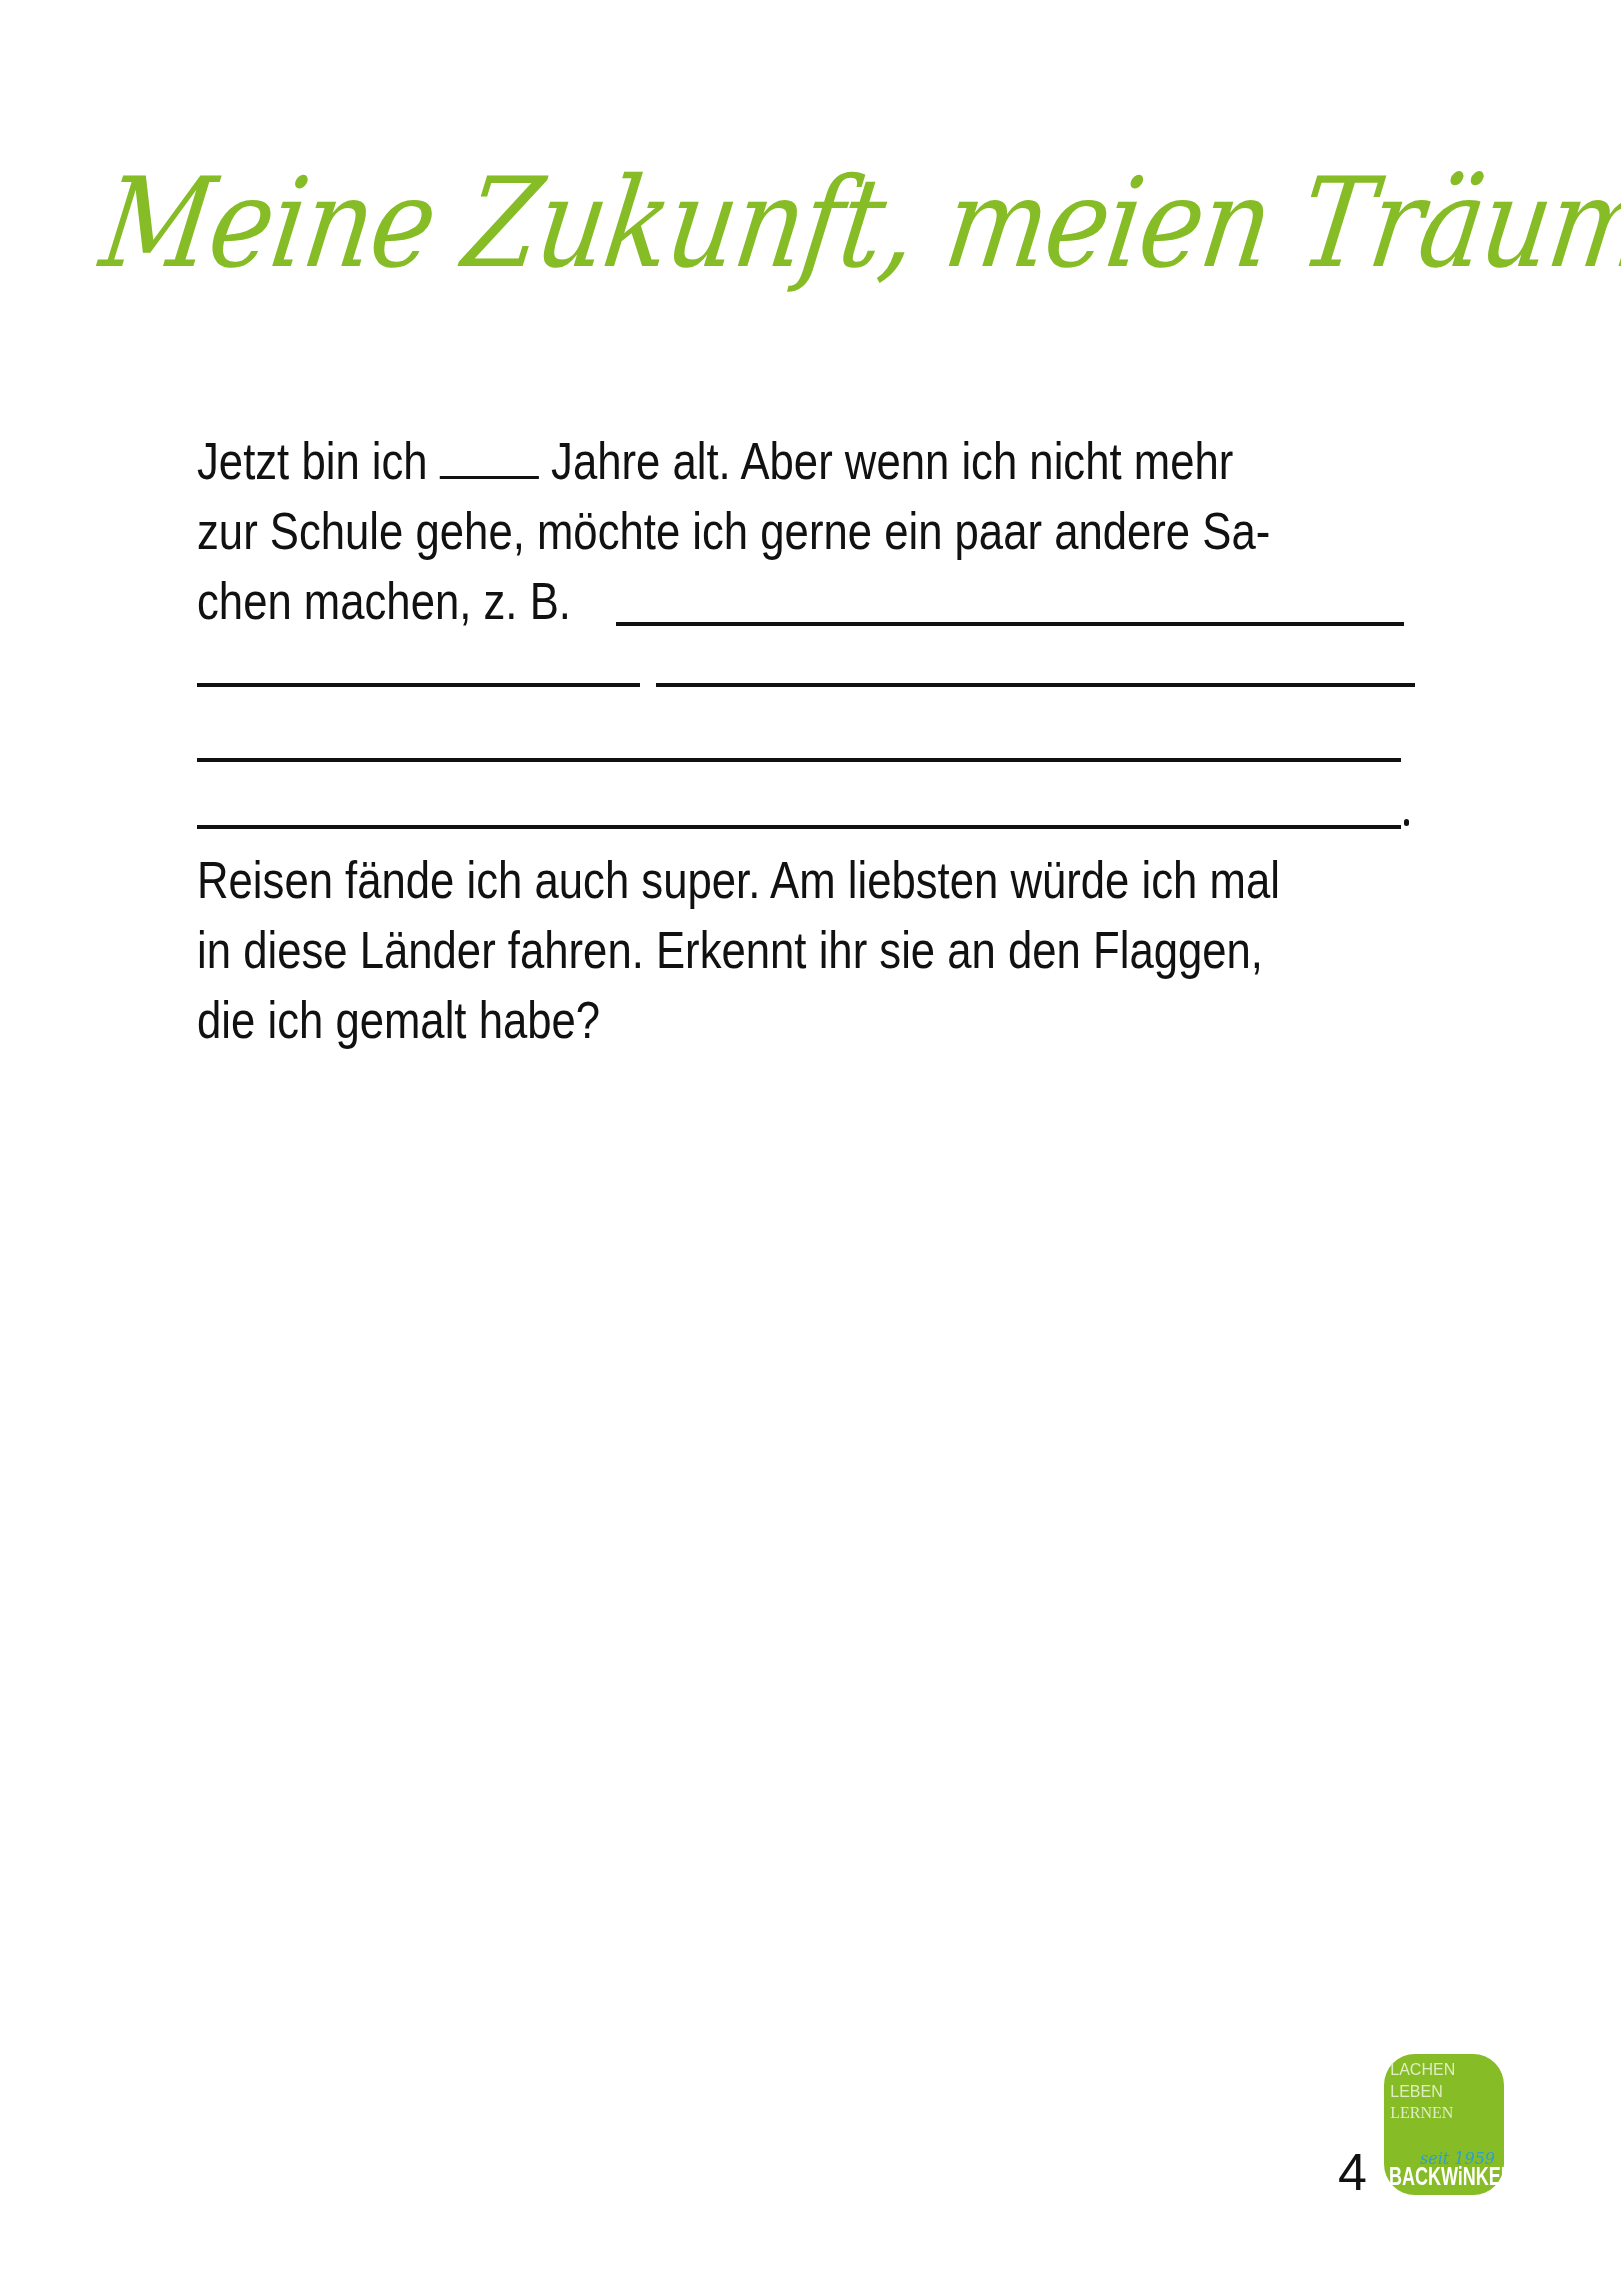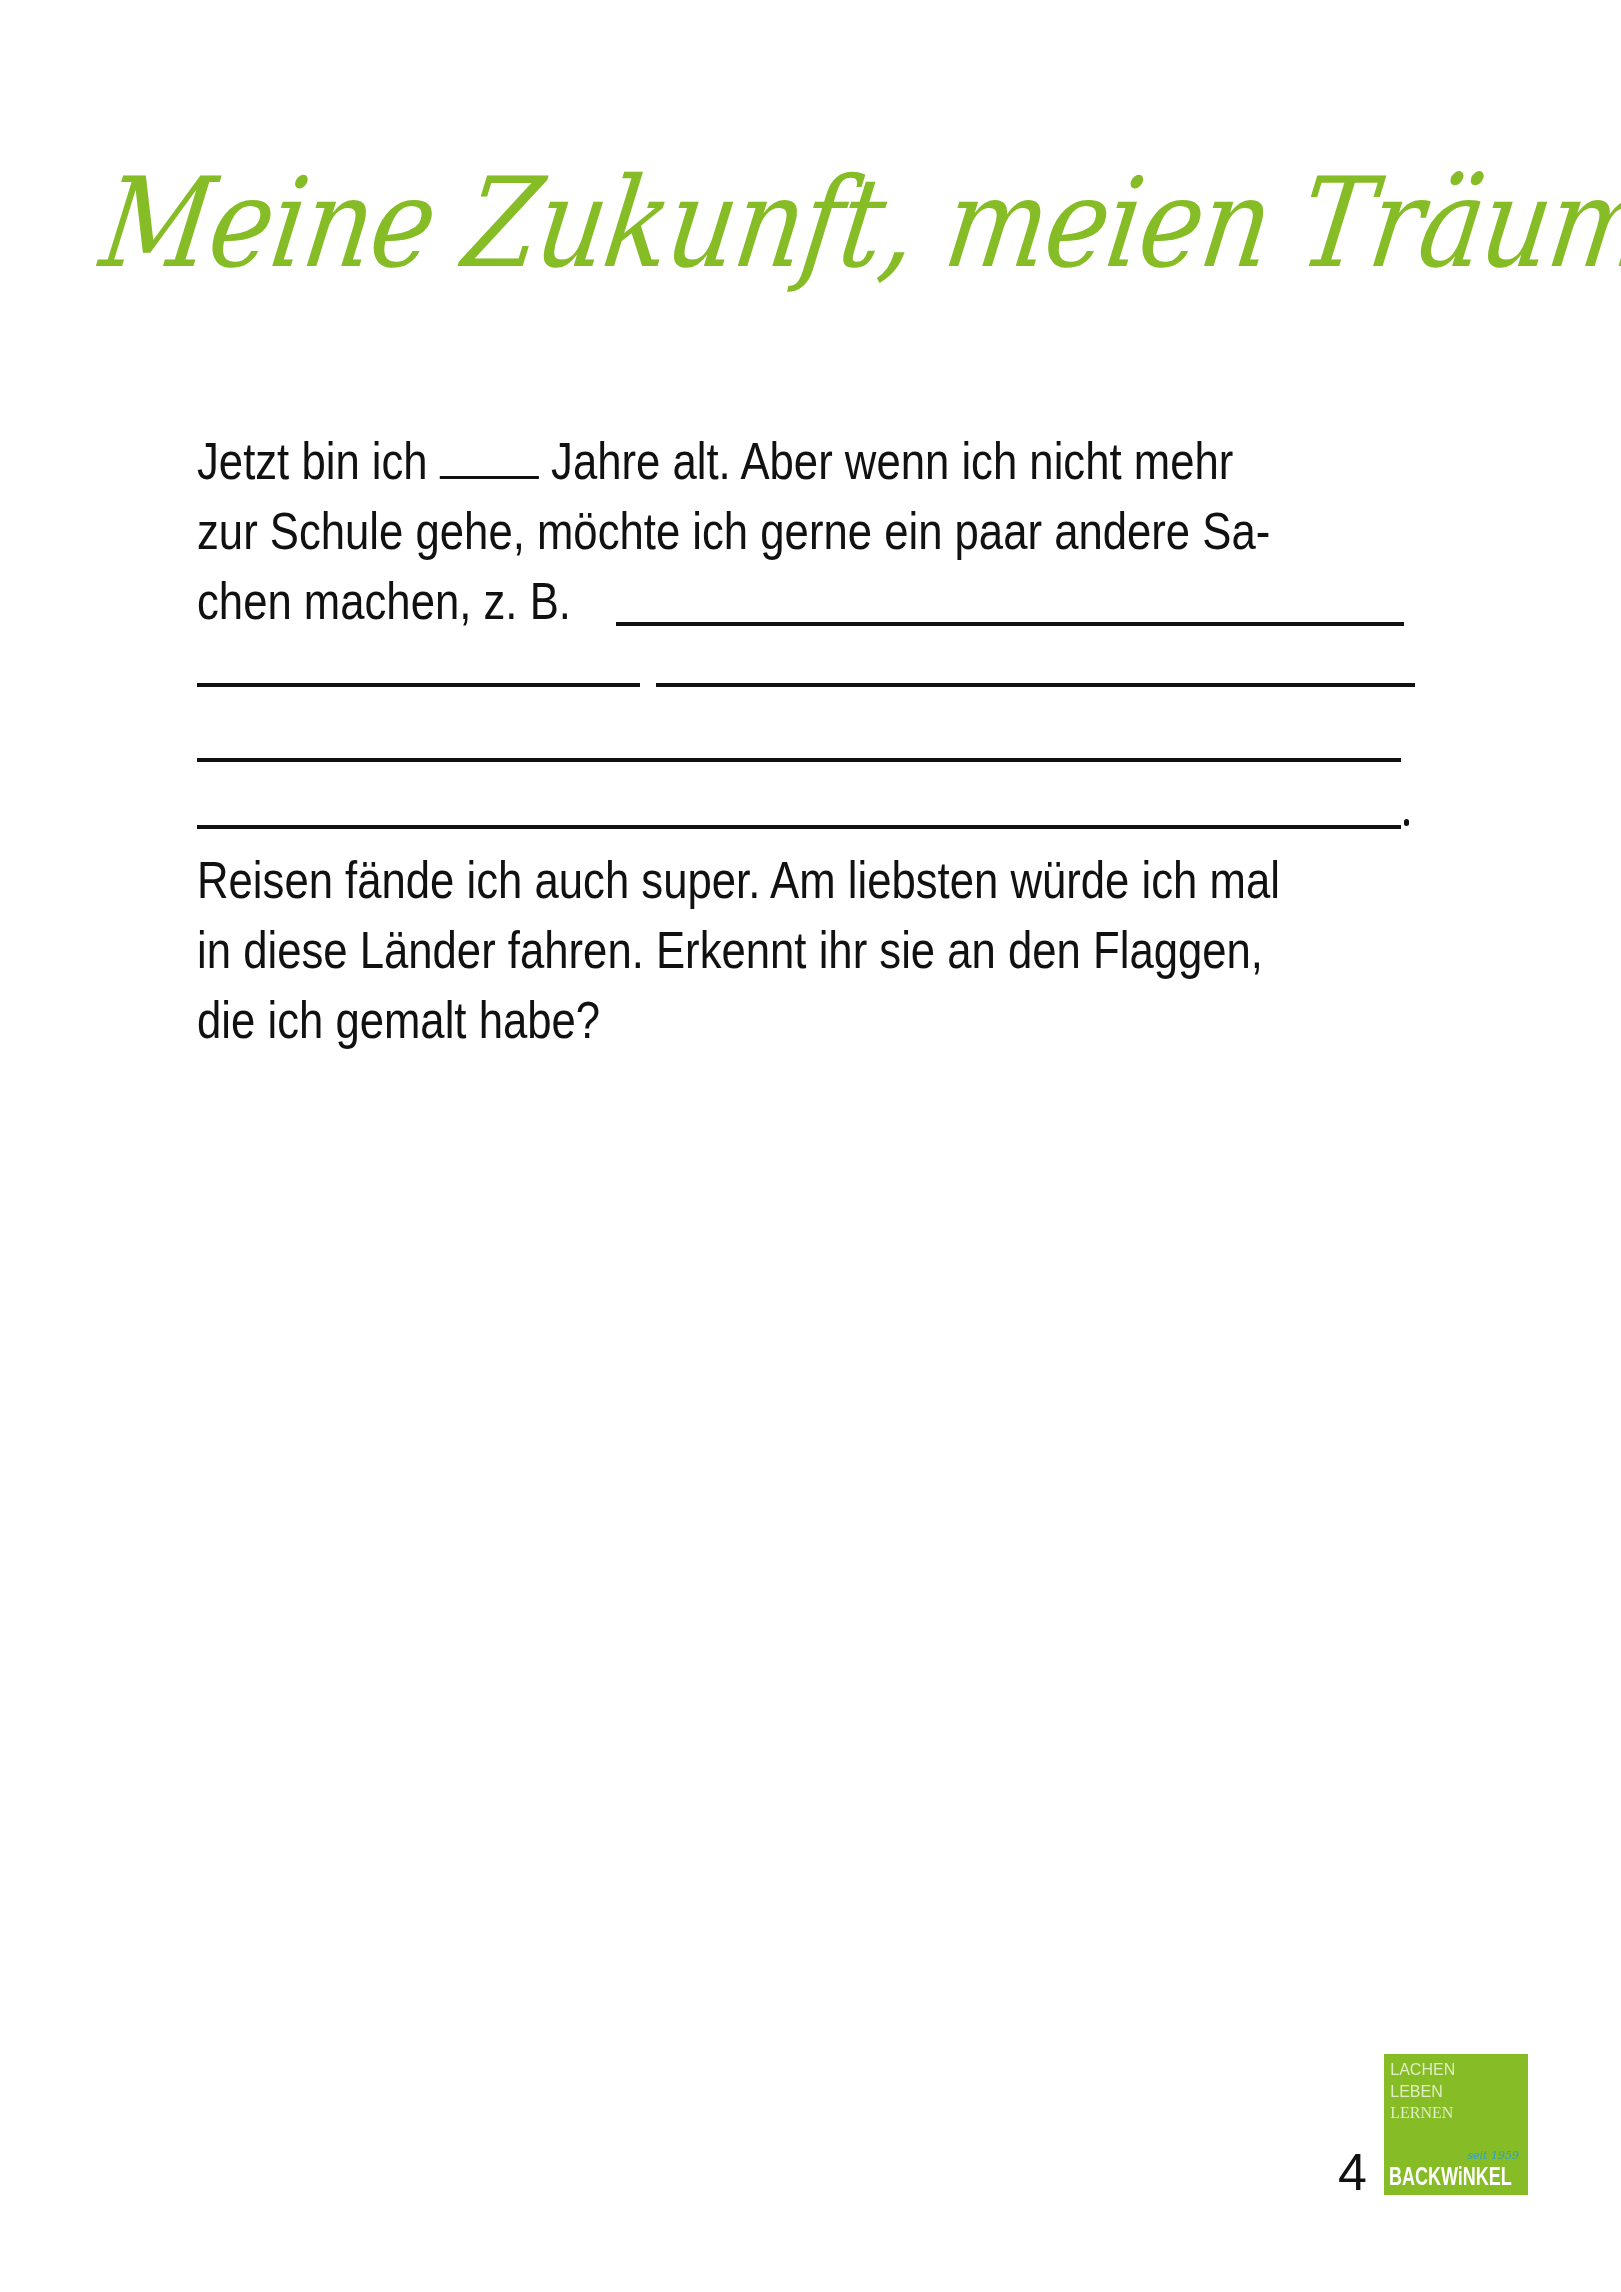--- a/index.html
+++ b/index.html
@@ -11,23 +11,23 @@
     transform:skewX(-8deg) scaleX(0.86); transform-origin:left top; line-height:179px;
   }
   .body-text { position:absolute; left:197px; width:1254px; }
   .line {
     position:absolute; left:0; height:70px; white-space:nowrap;
     font-size:52px; line-height:70px; transform:scaleX(0.84); transform-origin:left center;
   }
   .blank { display:inline-block; border-bottom:3.6px solid #111; height:41px; vertical-align:baseline; }
   .rule { position:absolute; height:3.6px; background:#111; }
   .dot { position:absolute; width:5.4px; height:7.2px; background:#111; border-radius:2.7px; }
-  .logo { position:absolute; left:1384px; top:2054px; width:144px; height:141px; background:#86bc25; }
+  .logo { position:absolute; left:1384px; top:2054px; width:120px; height:141px; background:#86bc25;border-radius:31px; }
   .logo .tag { position:absolute; left:6.3px; font-size:16px; color:#dfeec0; line-height:18px; }
-  .logo .seit { position:absolute; right:9px; top:95px; font-family:"DejaVu Serif", serif; font-style:italic; font-size:11px; color:#2a9fd8; }
+  .logo .seit { position:absolute; right:9px; top:95px; font-family:"DejaVu Serif", serif; font-style:italic; font-size:16px; color:#2a9fd8; }
   .logo .brand { position:absolute; left:5.4px; top:108px; font-size:25px; font-weight:bold; color:#ffffff; transform:scaleX(0.72); transform-origin:left top; letter-spacing:0; }
   .pagenum { position:absolute; left:1338px; top:2142px; font-size:52px; color:#111; }
 </style>
 </head>
 <body>
 
 <div class="title">Meine Zukunft, meien Träume</div>
 
 <div class="body-text" style="top:0;">
   <div class="line" style="top:426px;">

